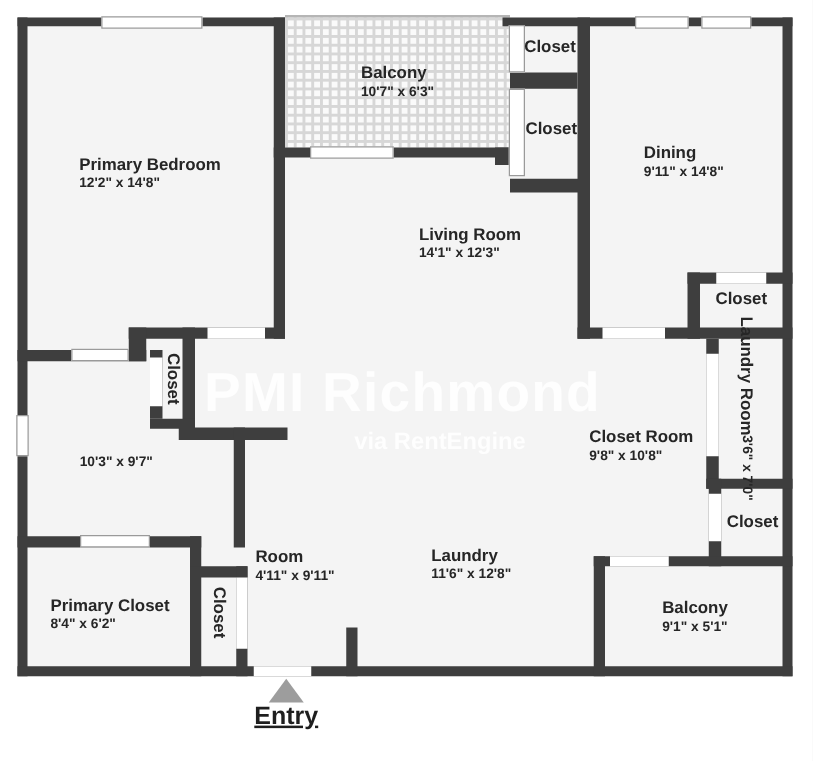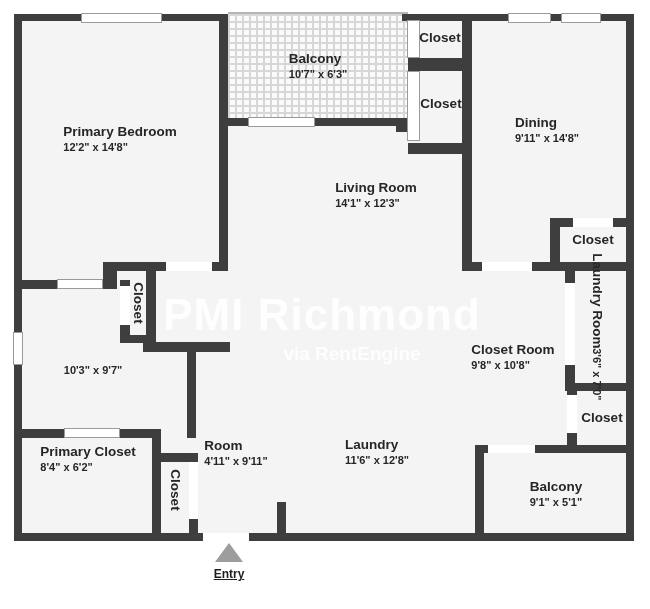--- a/index.html
+++ b/index.html
@@ -43,21 +43,21 @@
   .room-label.vertical .room-name,
   .room-label.vertical .room-dims{display:inline-block;}
   .entry-triangle{
     z-index:9;width:0;height:0;
     border-left:14px solid transparent;
     border-right:14px solid transparent;
     border-bottom:19px solid var(--arrow,#9d9d9d);
   }
   .entry-label{
     z-index:9;transform:translate(-50%,-50%);
-    font-size:12px;font-weight:bold;color:#1e1e1e;white-space:nowrap;text-decoration:underline;
+    font-size:20px;font-weight:bold;color:#1e1e1e;white-space:nowrap;text-decoration:underline;
   }
   .disclaimer{
     z-index:9;left:0;top:595px;width:650px;text-align:center;
     font-size:8px;color:var(--disc,#4a4a4a);
   }
 </style>
 </head>
 <body style="--bg: #ffffff; --floor: #f4f4f4; --wall: #3e3e3e; --winb: #9a9a9a; --text: #262626; --wm: rgba(255,255,255,0.85); --arrow: #9d9d9d; --hatchline: #d7d7d7; --hatchbg: #fafafa; --disc: #4a4a4a;">
 
 <div id="plan">
@@ -148,21 +148,21 @@
     <div class="abs room-label" style="left: 93px; top: 371px;">
       <span class="room-dims">10'3" x 9'7"</span>
     </div>
     <div class="abs room-label" style="left: 513px; top: 357px;">
       <span class="room-name">Closet Room</span>
       <span class="room-dims">9'8" x 10'8"</span>
     </div>
     <div class="abs room-label" style="left: 602px; top: 418px;">
       <span class="room-name">Closet</span>
     </div>
-    <div class="abs room-label" style="left: 88px; top: 459px;">
+    <div class="abs room-label" style="left: 88px; top: 492px;">
       <span class="room-name">Primary Closet</span>
       <span class="room-dims">8'4" x 6'2"</span>
     </div>
     <div class="abs room-label vertical" style="left: 175px; top: 490px;"><span class="room-name">Closet</span></div>
     <div class="abs room-label" style="left: 236px; top: 453px;">
       <span class="room-name">Room</span>
       <span class="room-dims">4'11" x 9'11"</span>
     </div>
     <div class="abs room-label" style="left: 377px; top: 452px;">
       <span class="room-name">Laundry</span>

